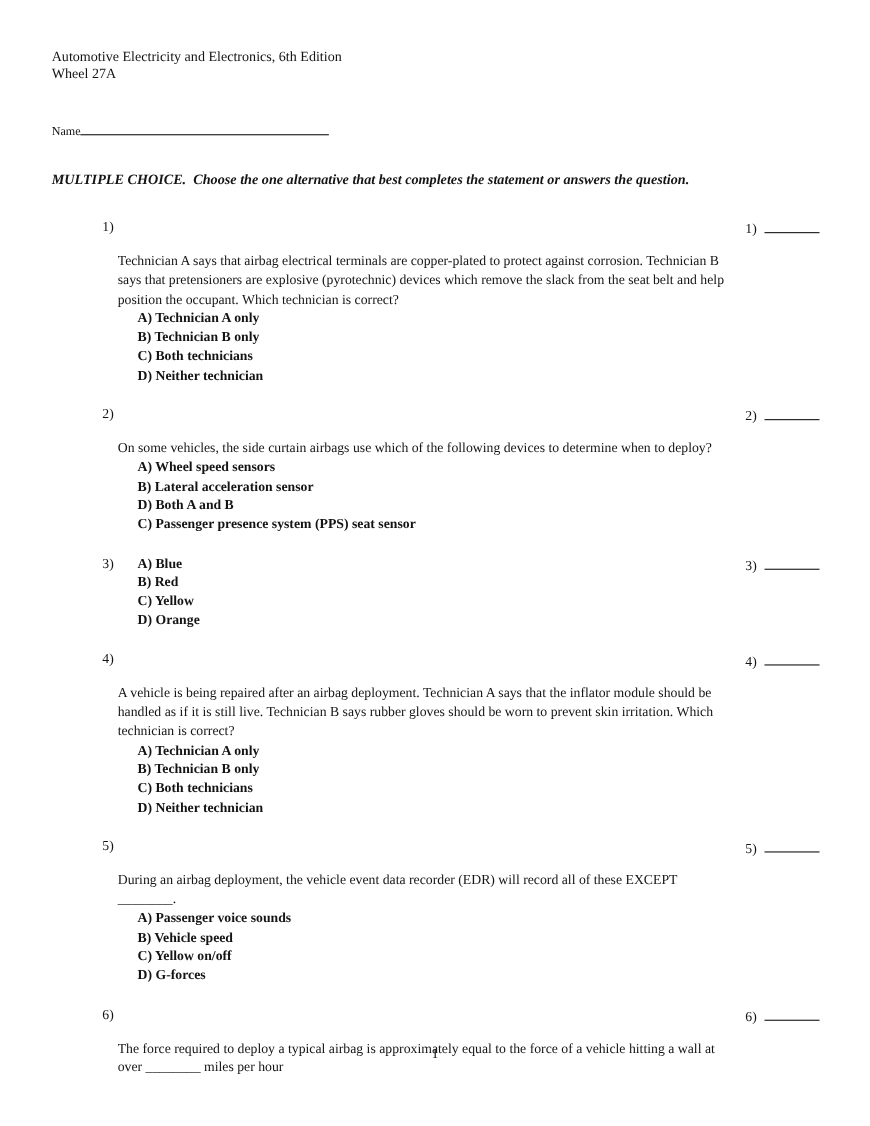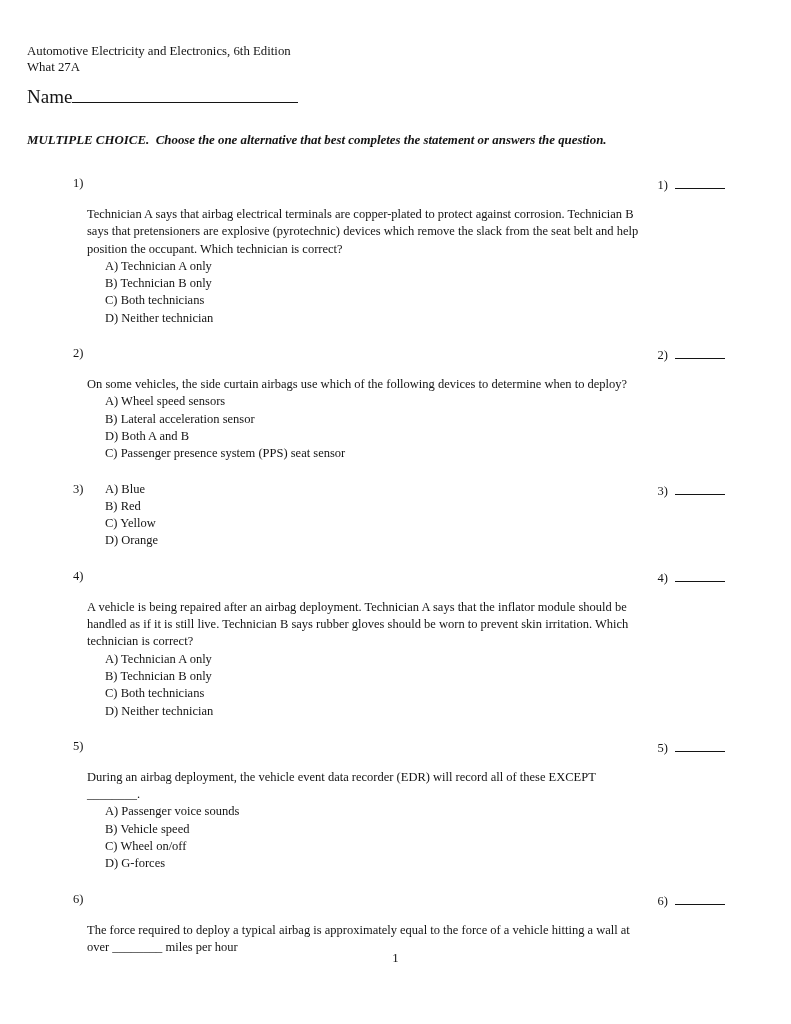--- a/index.html
+++ b/index.html
@@ -14,29 +14,29 @@
     font-family: "Liberation Serif", "DejaVu Serif", serif;
     color: #141414;
     box-sizing: border-box;
     overflow: hidden;
   }
   .page {
     position: relative;
     width: 791px;
     height: 1024px;
     box-sizing: border-box;
-    padding: 44px 46px 0 27px;
+    padding: 44px 46px 0 47px;
   }
   .hdr-line {
     font-size: 12.8px;
     line-height: 15.5px;
   }
   .name-row {
-    margin-top: 14px;
-    font-size: 19px;
+    margin-top: 34px;
+    font-size: 11px;
     line-height: 16px;
   }
   .name-blank {
     display: inline-block;
     width: 226px;
     height: 13px;
     border-bottom: 1px solid #141414;
     vertical-align: baseline;
   }
   .instructions {
@@ -74,20 +74,21 @@
   }
   .q-text {
     width: 556px;
     margin-top: 31px;
   }
   .choices {
     margin-left: 18px;
   }
   .choice {
     line-height: 17.3px;
+    font-weight: bold;
   }
   .q-answer {
     position: absolute;
     top: 1px;
     right: 0;
     white-space: nowrap;
     font-size: 12.5px;
   }
   .answer-blank {
     display: inline-block;
@@ -105,21 +106,21 @@
     text-align: center;
     font-size: 12.8px;
   }
 </style>
 </head>
 <body>
 
 <div class="page">
 
   <div class="hdr-line">Automotive Electricity and Electronics, 6th Edition</div>
-  <div class="hdr-line">What 27A</div>
+  <div class="hdr-line">Wheel 27A</div>
 
   <div class="name-row">
     <span>Name</span><span class="name-blank"></span>
   </div>
 
   <div class="instructions">MULTIPLE CHOICE.  Choose the one alternative that best completes the statement or answers the question.</div>
 
   <div class="questions">
   <div class="question">
     <div class="q-main">
@@ -193,21 +194,21 @@
   </div>
 
   <div class="question">
     <div class="q-main">
       <span class="q-num">5)</span>
       <div class="q-body">
         <div class="q-text">During an airbag deployment, the vehicle event data recorder (EDR) will record all of these EXCEPT ________.</div>
         <div class="choices">
               <div class="choice">A) Passenger voice sounds</div>
               <div class="choice">B) Vehicle speed</div>
-              <div class="choice">C) Wheel on/off</div>
+              <div class="choice">C) Yellow on/off</div>
               <div class="choice">D) G-forces</div>
             </div>
       </div>
     </div>
     <div class="q-answer">
       <span>5)</span><span class="answer-blank"></span>
     </div>
   </div>
 
   <div class="question">

